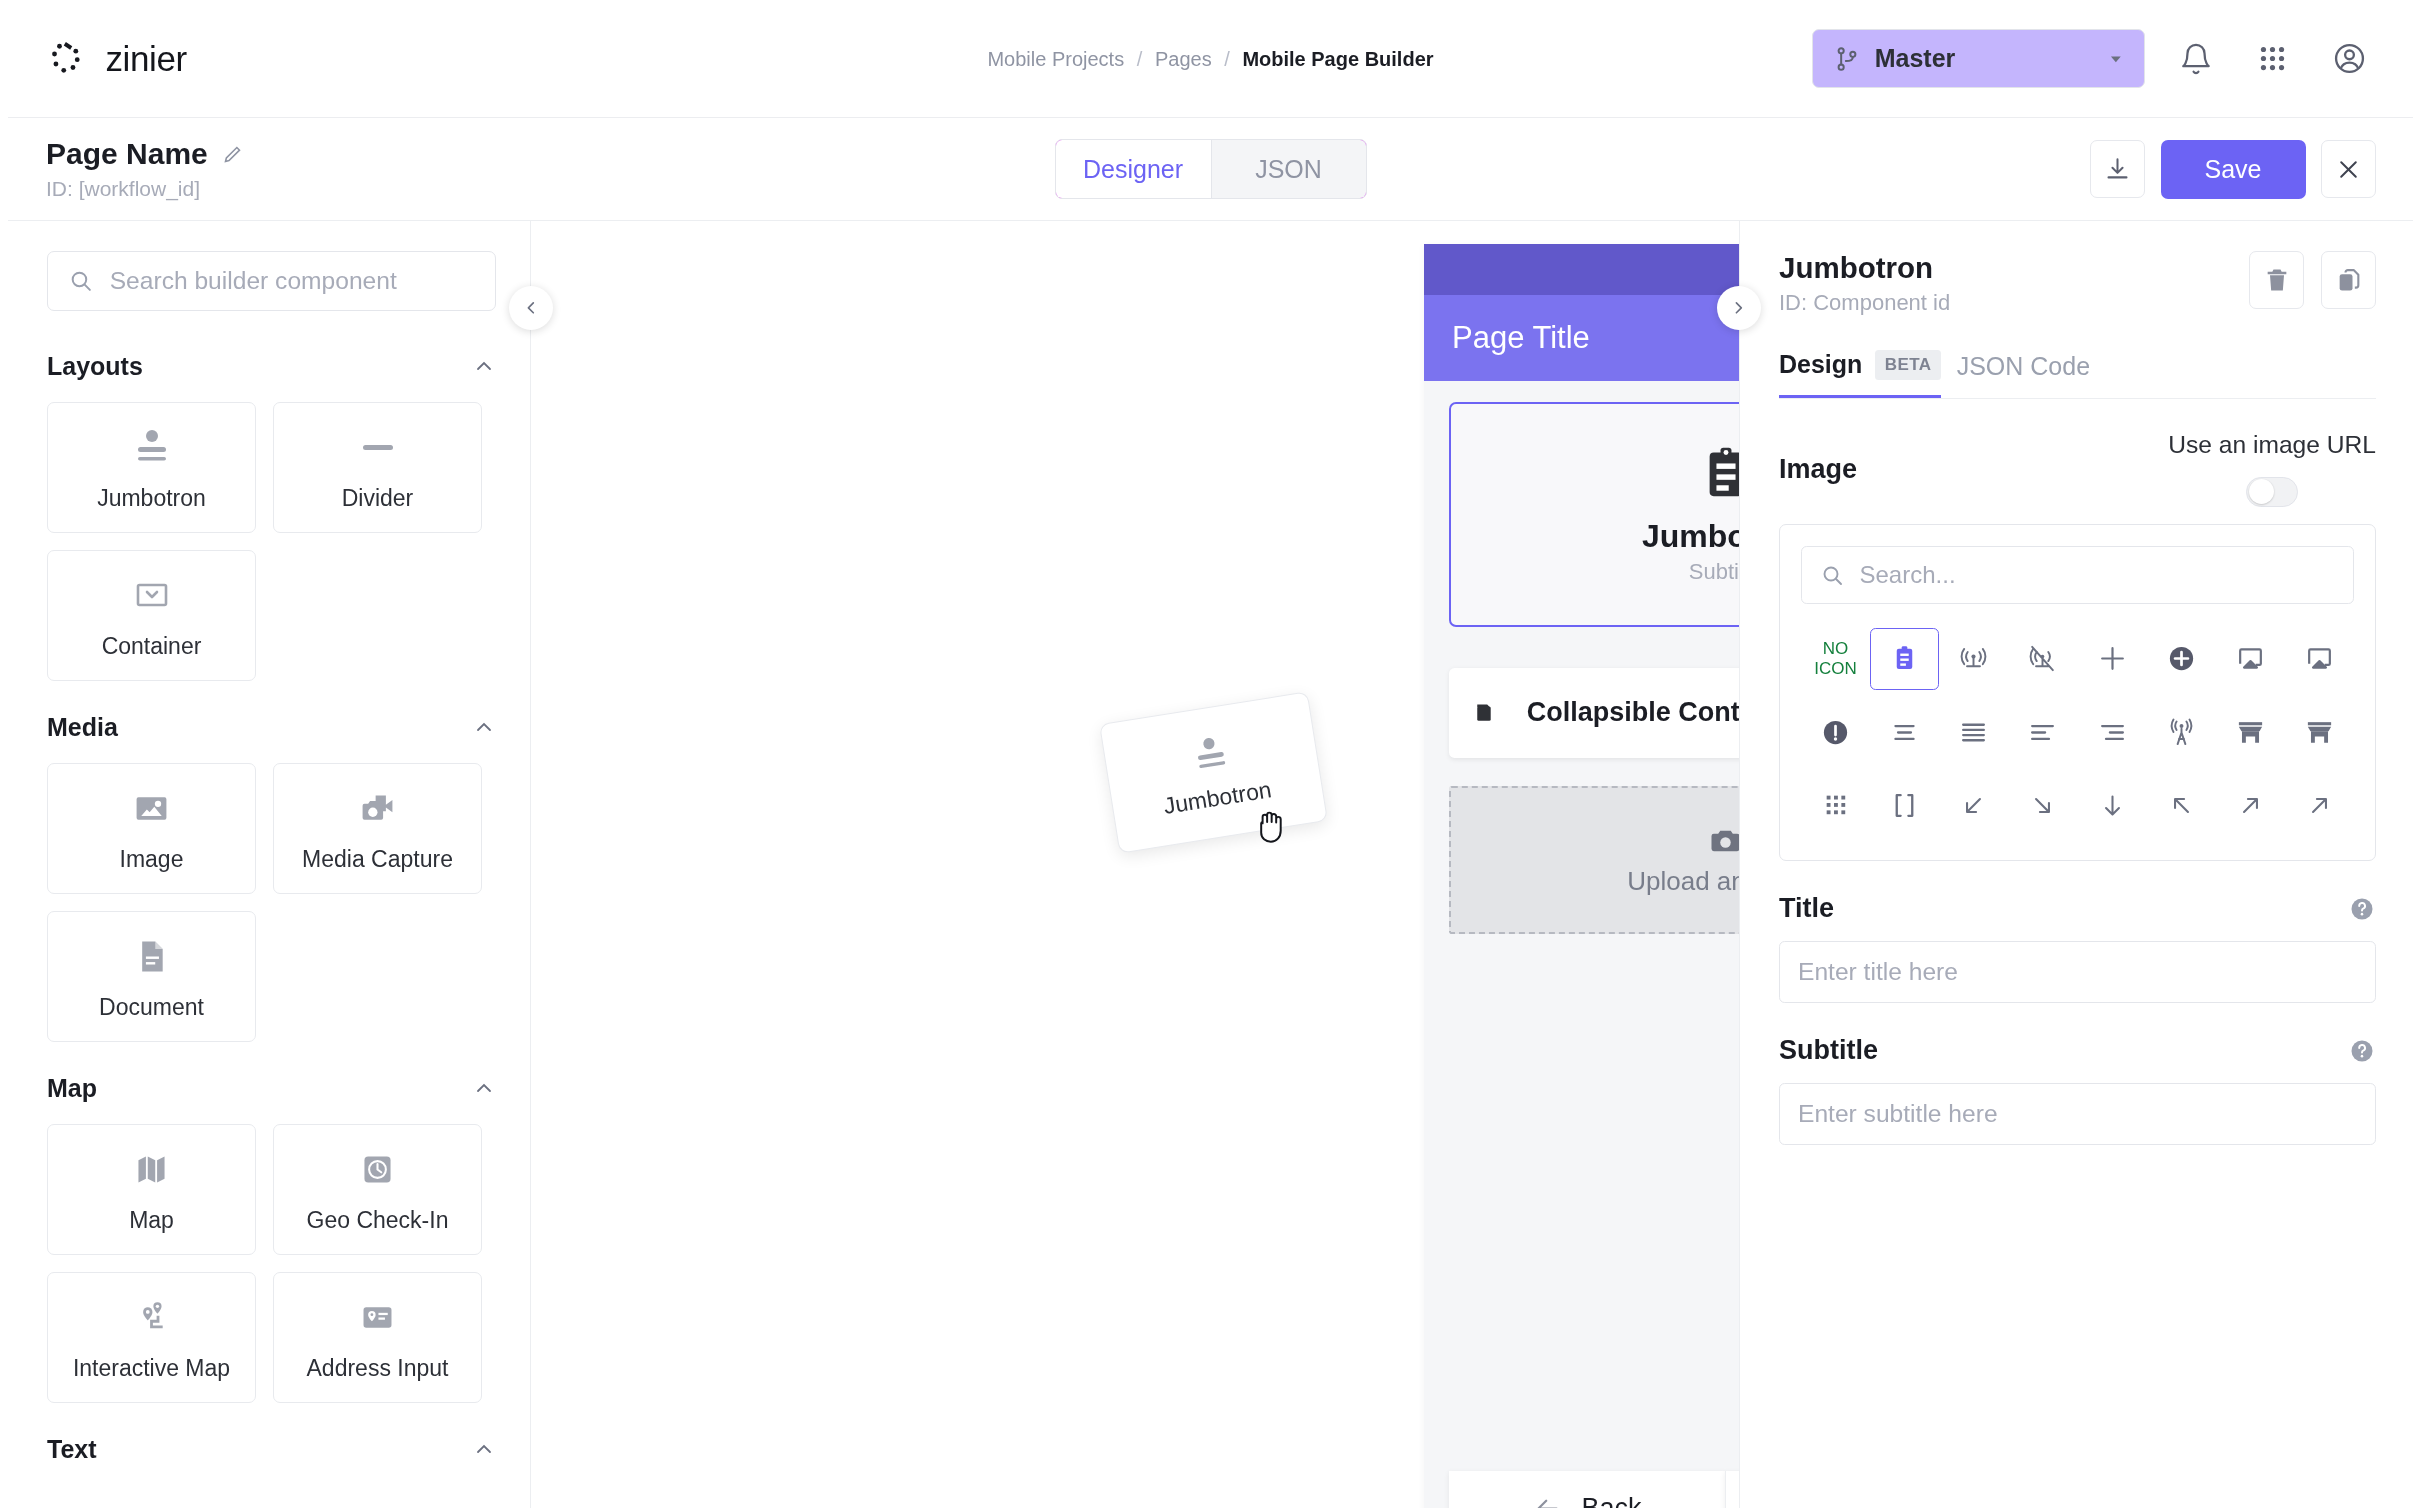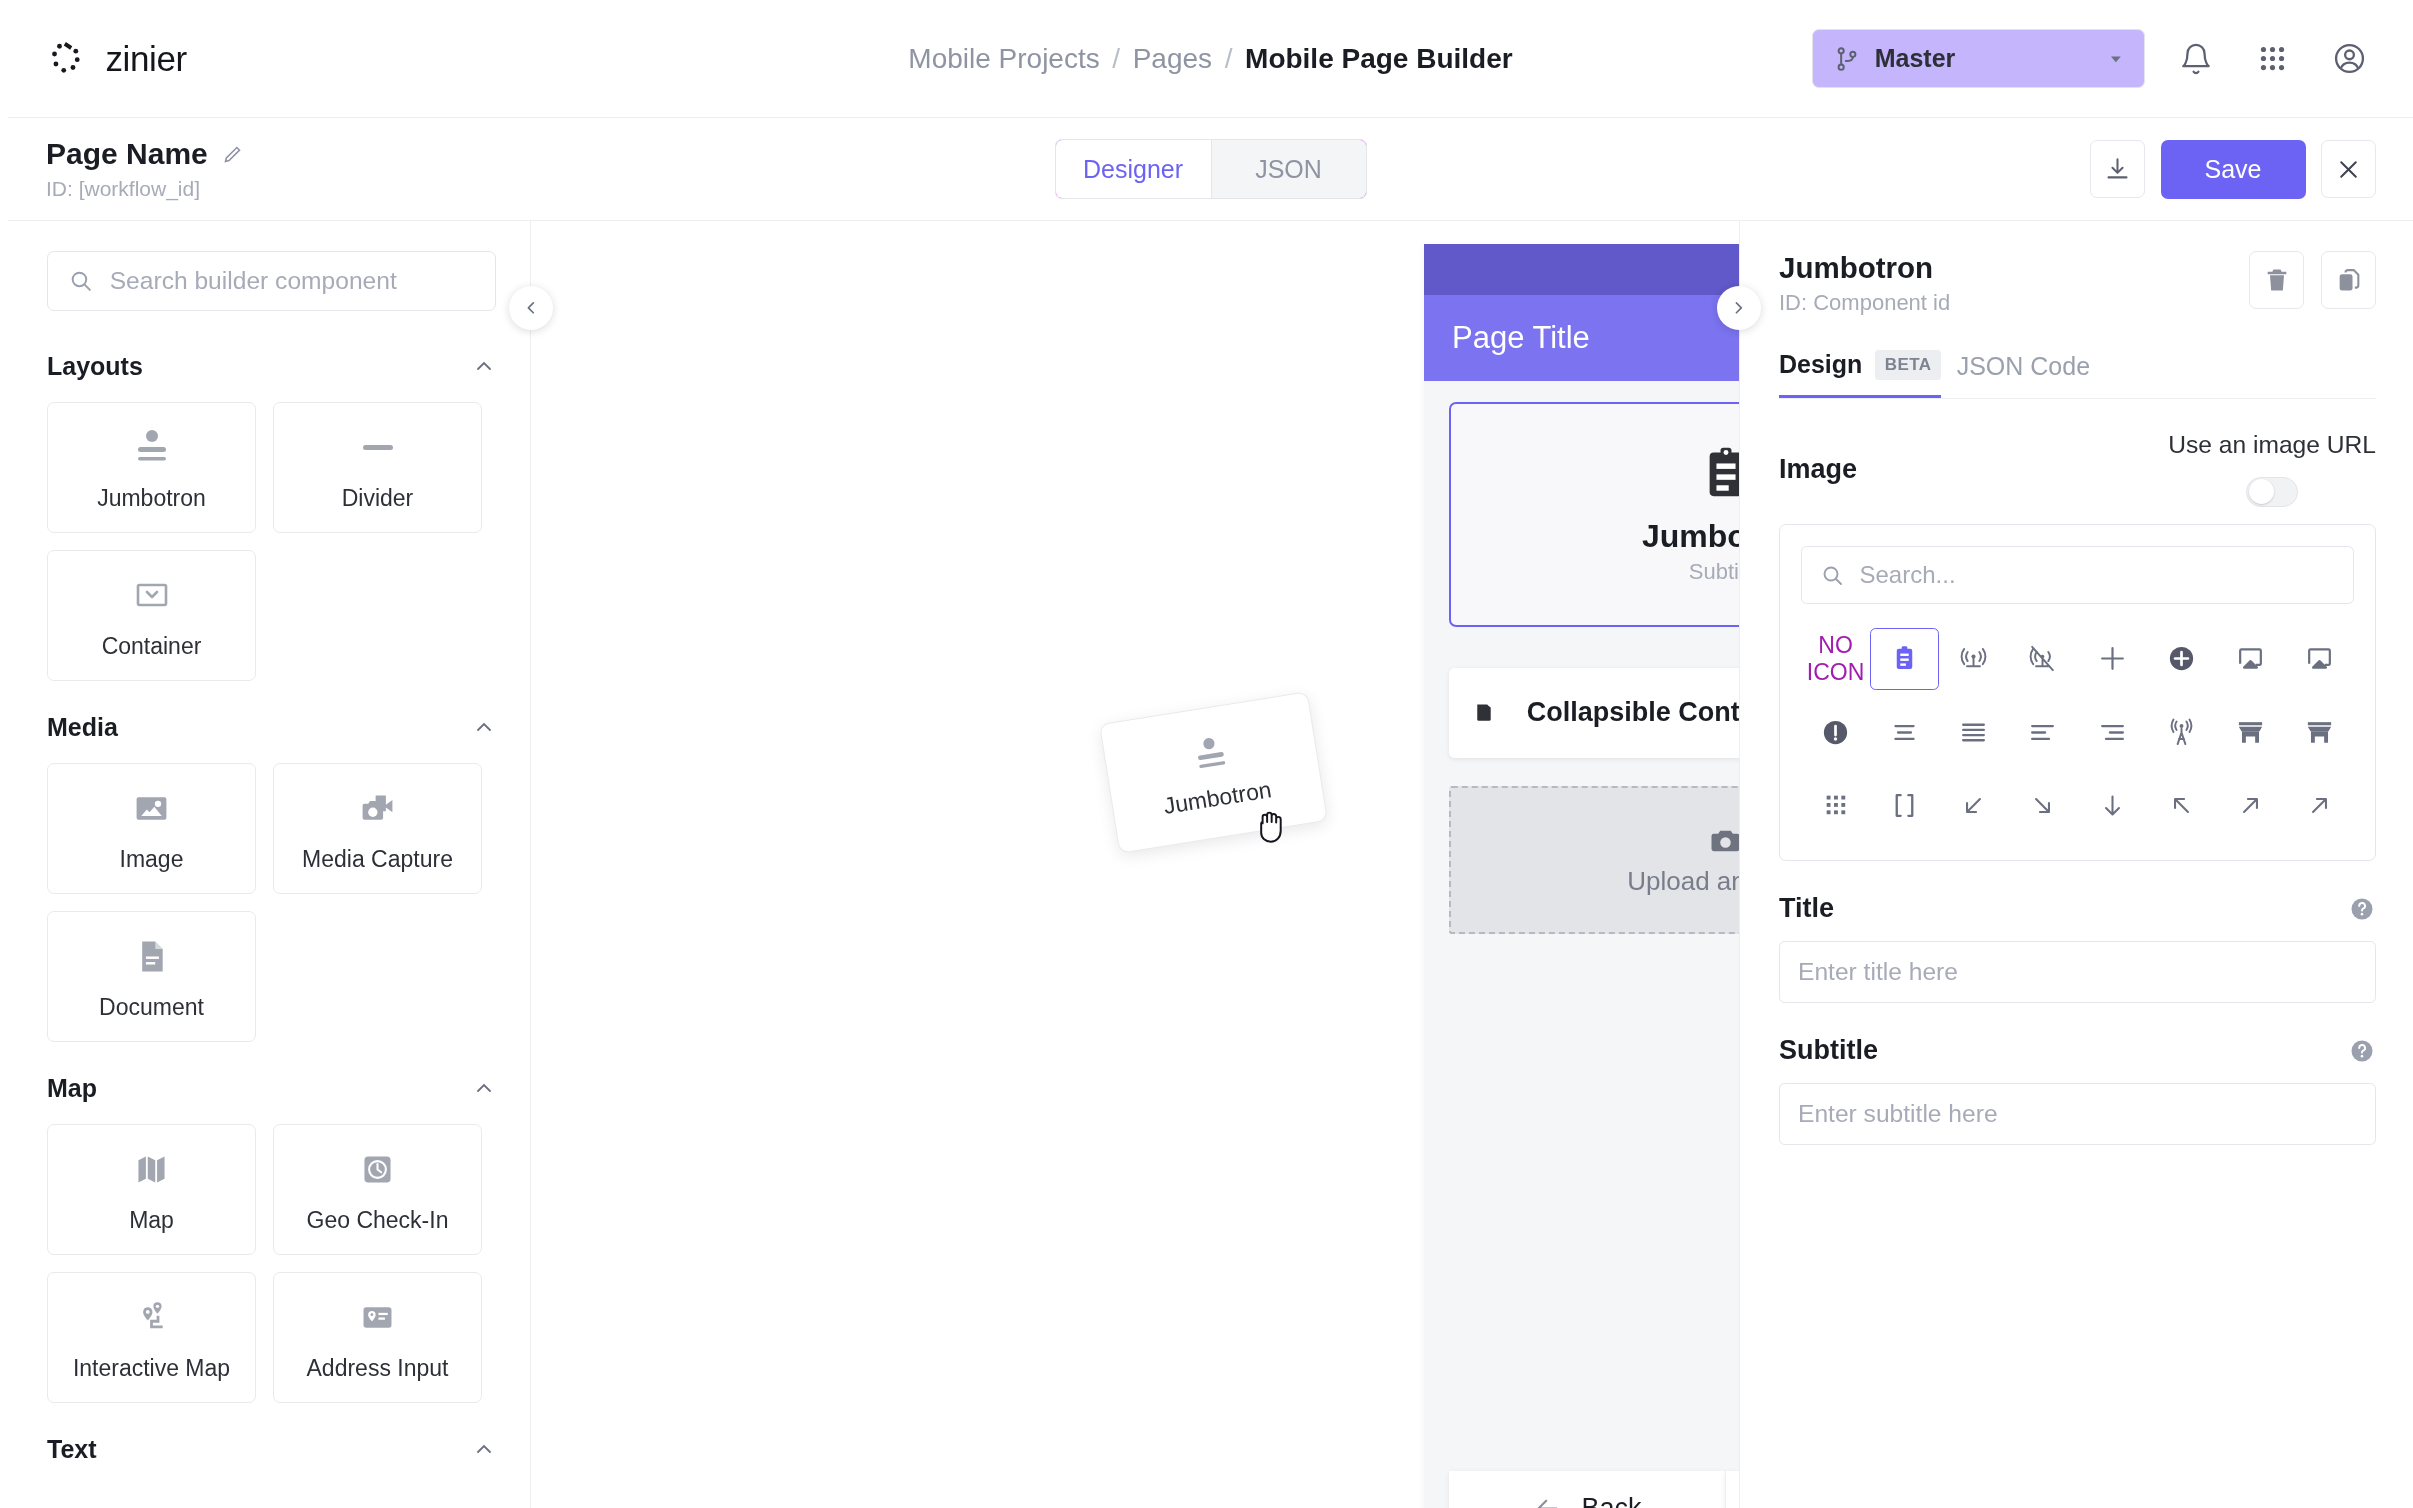--- a/index.html
+++ b/index.html
@@ -22,21 +22,21 @@
     position: relative;
   }
   .logo { display: flex; align-items: center; gap: 15.5px; }
   .logo-mark { width: 44px; height: 44px; }
   .logo-text { font-size: 35px; font-weight: 400; letter-spacing: -0.4px; color: #14161c; }
 
   .breadcrumb {
     position: absolute; left: 0; right: 0; top: 50%; transform: translateY(-50%);
     display: flex; justify-content: center; align-items: center; gap: 12.6px;
     pointer-events: none;
-    font-size: 28px;
+    font-size: 20px;
   }
   .breadcrumb > * { pointer-events: auto; }
   .crumb { color: #8f94a3; font-weight: 400; }
   .crumb.current { color: #1b1d24; font-weight: 700; }
   .crumb-sep { color: #b9bdc9; }
 
   .top-right {
     margin-left: auto; display: flex; align-items: center; gap: 24px;
     position: relative; z-index: 2;
   }
@@ -225,21 +225,21 @@
     height: 58px; border: 1.4px solid #e4e6eb; border-radius: 5.6px;
     display: flex; align-items: center; gap: 15.5px; padding: 0 18px; margin-bottom: 24px;
   }
   .picker-search-ph { font-size: 24px; color: #a7abb8; }
   .icon-grid { display: grid; grid-template-columns: repeat(8, 1fr); row-gap: 11.2px; }
   .icon-cell {
     height: 62px; display: flex; align-items: center; justify-content: center;
     border-radius: 5.6px; border: 1.4px solid transparent;
   }
   .icon-cell.selected { border-color: #6c63f4; }
-  .no-icon-txt { font-size: 23px; color: #a21caf; text-align: center; line-height: 1.15; font-weight: 500; }
+  .no-icon-txt { font-size: 17px; color: #15803d; text-align: center; line-height: 1.15; font-weight: 500; }
 
   .text-field {
     height: 62px; border: 1.4px solid #e4e6eb; border-radius: 5.6px;
     display: flex; align-items: center; padding: 0 18px;
   }
   .text-field-ph { font-size: 24.6px; color: #a7abb8; }
   .help-ico { margin-left: auto; }
 
   svg { display: block; }
 </style>

